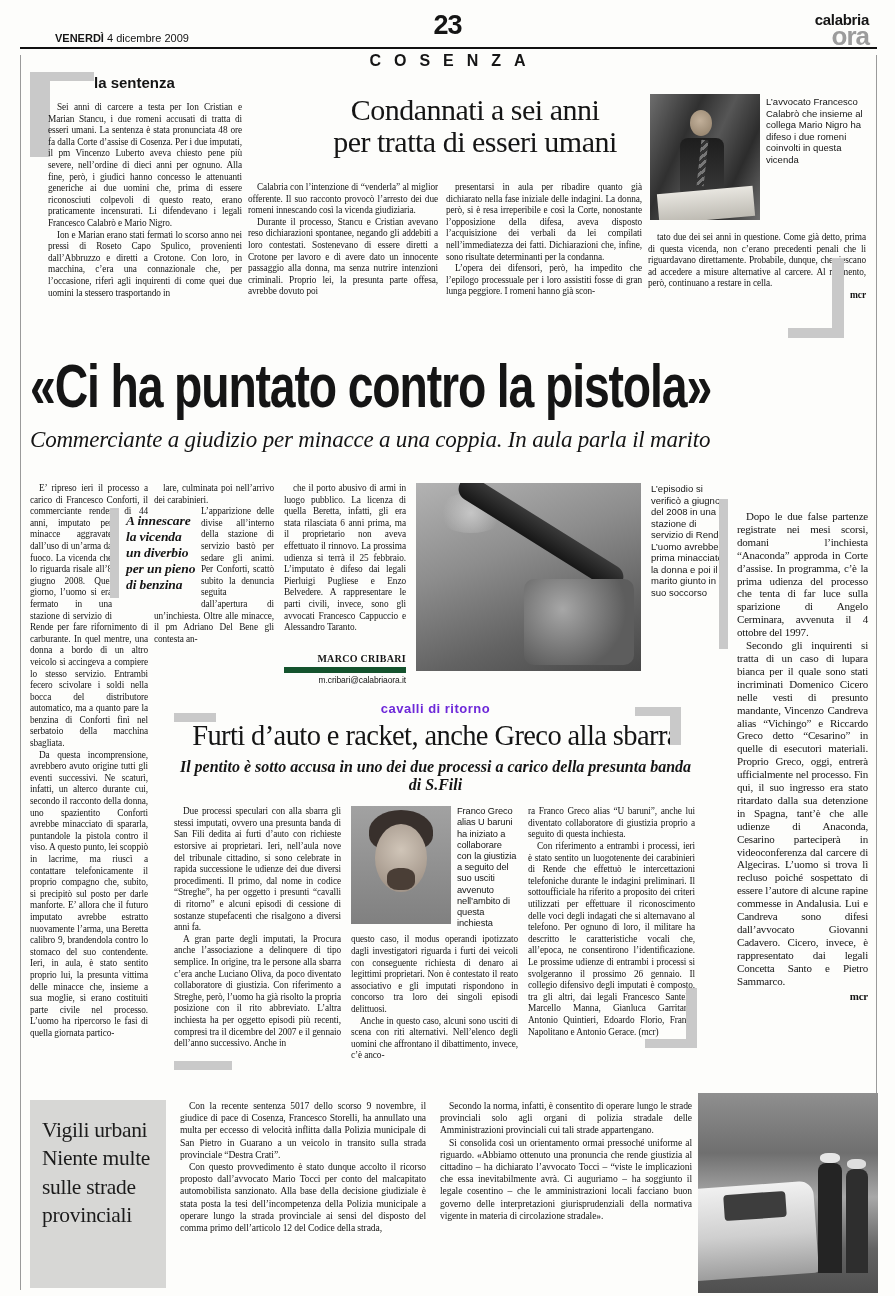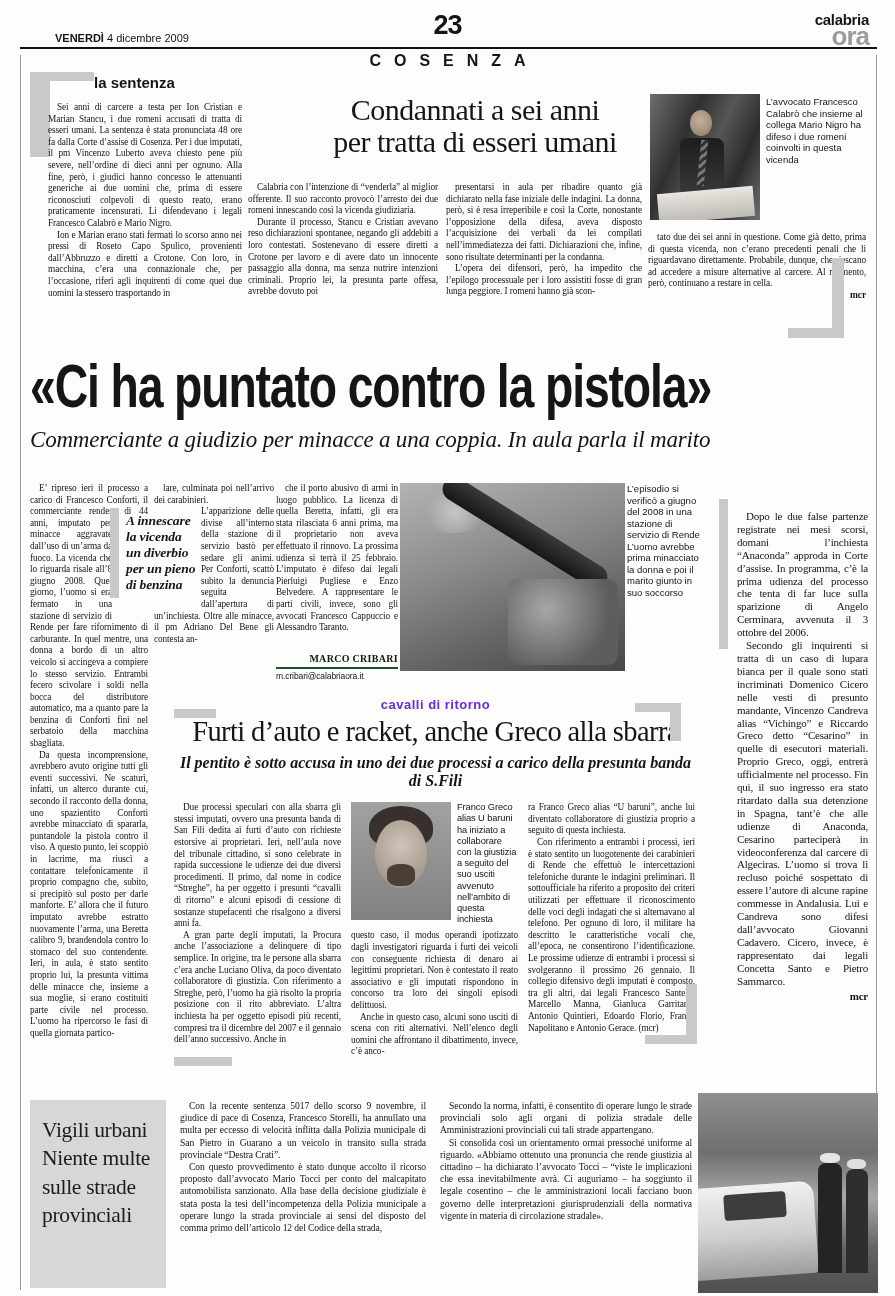--- a/index.html
+++ b/index.html
@@ -58,28 +58,28 @@
   .mainhead { position:absolute; left:30px; top:356px; width:840px; }
   .mh1 { display:inline-block; white-space:nowrap; transform:scaleX(.76); transform-origin:0 50%;
          font:bold 61px/1 "Liberation Sans", sans-serif; letter-spacing:-1.5px; }
   .mh2 { margin-top:10px; font-style:italic; font-size:23px; line-height:1.1; letter-spacing:-.2px; }
 
   
   .mainrow { position:absolute; left:30px; top:483px; width:840px; display:flex; gap:6px; }
   .m-c1 { width:118px; flex:none; }
   .qgap { float:right; width:36px; height:104px; }
   .m-center { width:565px; flex:none; }
-  .ctr-top { display:flex; gap:2px; }
+  .ctr-top { display:flex; gap:10px; }
   .m-c2 { width:120px; flex:none; }
   .m-c3 { width:122px; flex:none; }
   .pq { float:left; width:86px; margin:2px 5px 4px -44px; padding:5px 0 5px 7px;
         border-left:9px solid #c9c9c9; font-style:italic; font-weight:bold;
         font-size:13.5px; line-height:16px; text-align:left; text-indent:0; }
   .byline { text-align:right; font-weight:bold; font-size:10px; letter-spacing:.3px; margin-top:19px; }
-  .email  { text-align:left; font:8.5px "Liberation Sans", sans-serif; border-top:2px solid #14532d;
+  .email  { text-align:right; font:8.5px "Liberation Sans", sans-serif; border-top:6px solid #14532d;
             margin-top:3px; padding-top:2px; }
   .m-photo { width:225px; height:188px; flex:none; position:relative; overflow:hidden;
              background:linear-gradient(160deg,#b3b3b3,#8d8d8d 38%,#636363 72%,#474747); }
   .hose { position:absolute; left:30px; top:38px; width:190px; height:24px; border-radius:12px;
           transform:rotate(32deg); background:linear-gradient(180deg,#3a3a3a,#161616); }
   .tank { position:absolute; left:108px; top:96px; width:110px; height:86px; border-radius:10px;
           background:radial-gradient(circle at 35% 35%, #a7a7a7, #5d5d5d 70%); }
   .glint { position:absolute; left:20px; top:10px; width:70px; height:40px; border-radius:50%;
            background:radial-gradient(circle,#d9d9d9aa,#d9d9d900 70%); }
   .m-cap { width:80px; flex:none; }
@@ -257,21 +257,21 @@
         </div>
         <div class="dec" style="left:0;bottom:-8px;width:58px;height:9px;"></div>
         <div class="dec" style="right:0;bottom:14px;width:11px;height:60px;"></div>
         <div class="dec" style="right:0;bottom:14px;width:52px;height:9px;"></div>
       </div>
     </div>
 
     <div class="rail">
       <div class="rail-bar"></div>
       <div class="r-body">
-        <p>Dopo le due false partenze registrate nei mesi scorsi, domani l’inchiesta “Anaconda” approda in Corte d’assise. In programma, c’è la prima udienza del processo che tenta di far luce sulla sparizione di Angelo Cerminara, avvenuta il 3 ottobre del 2006.</p>
+        <p>Dopo le due false partenze registrate nei mesi scorsi, domani l’inchiesta “Anaconda” approda in Corte d’assise. In programma, c’è la prima udienza del processo che tenta di far luce sulla sparizione di Angelo Cerminara, avvenuta il 4 ottobre del 1997.</p>
         <p>Secondo gli inquirenti si tratta di un caso di lupara bianca per il quale sono stati incriminati Domenico Cicero nelle vesti di presunto mandante, Vincenzo Candreva alias “Vichingo” e Riccardo Greco detto “Cesarino” in quelle di esecutori materiali. Proprio Greco, oggi, entrerà ufficialmente nel processo. Fin qui, il suo ingresso era stato ritardato dalla sua detenzione in Spagna, tant’è che alle udienze di Anaconda, Cesarino parteciperà in videoconferenza dal carcere di Algeciras. L’uomo si trova lì recluso poiché sospettato di essere l’autore di alcune rapine commesse in Andalusia. Lui e Candreva sono difesi dall’avvocato Giovanni Cadavero. Cicero, invece, è rappresentato dai legali Concetta Santo e Pietro Sammarco.</p>
         <div class="r-mcr">mcr</div>
       </div>
     </div>
   </div>
 
   <div class="vigili">
     <div class="v-box">
       <div>Vigili urbani</div>
       <div>Niente multe</div>

